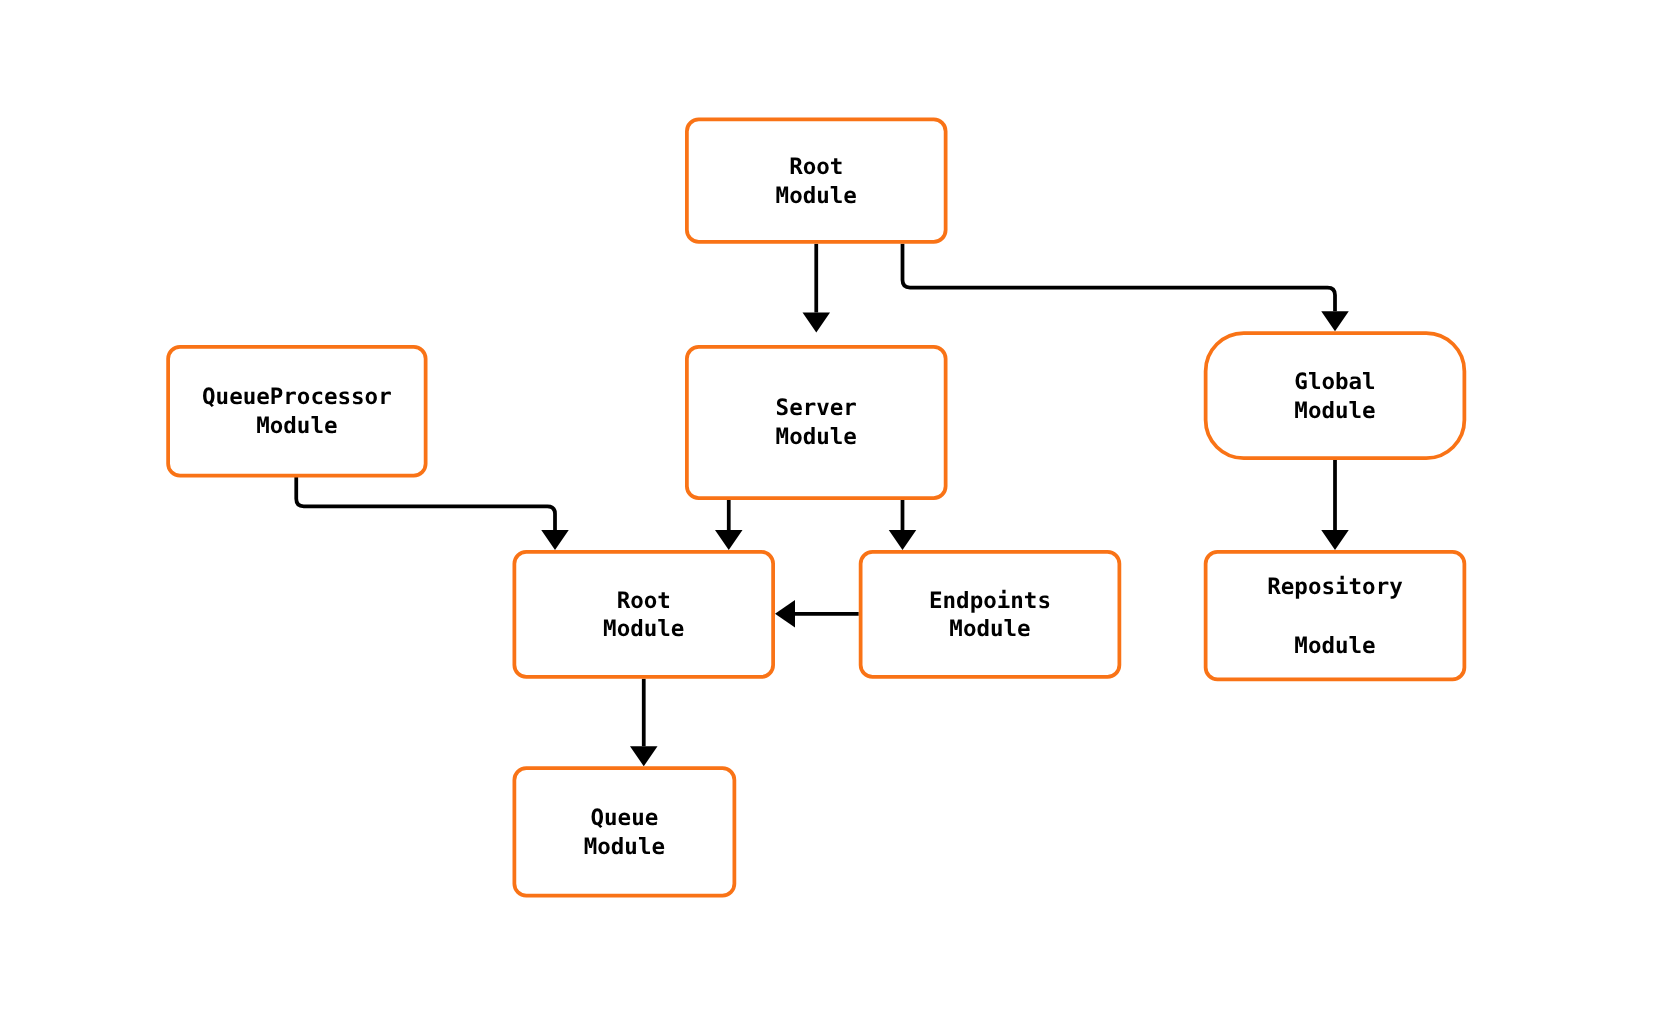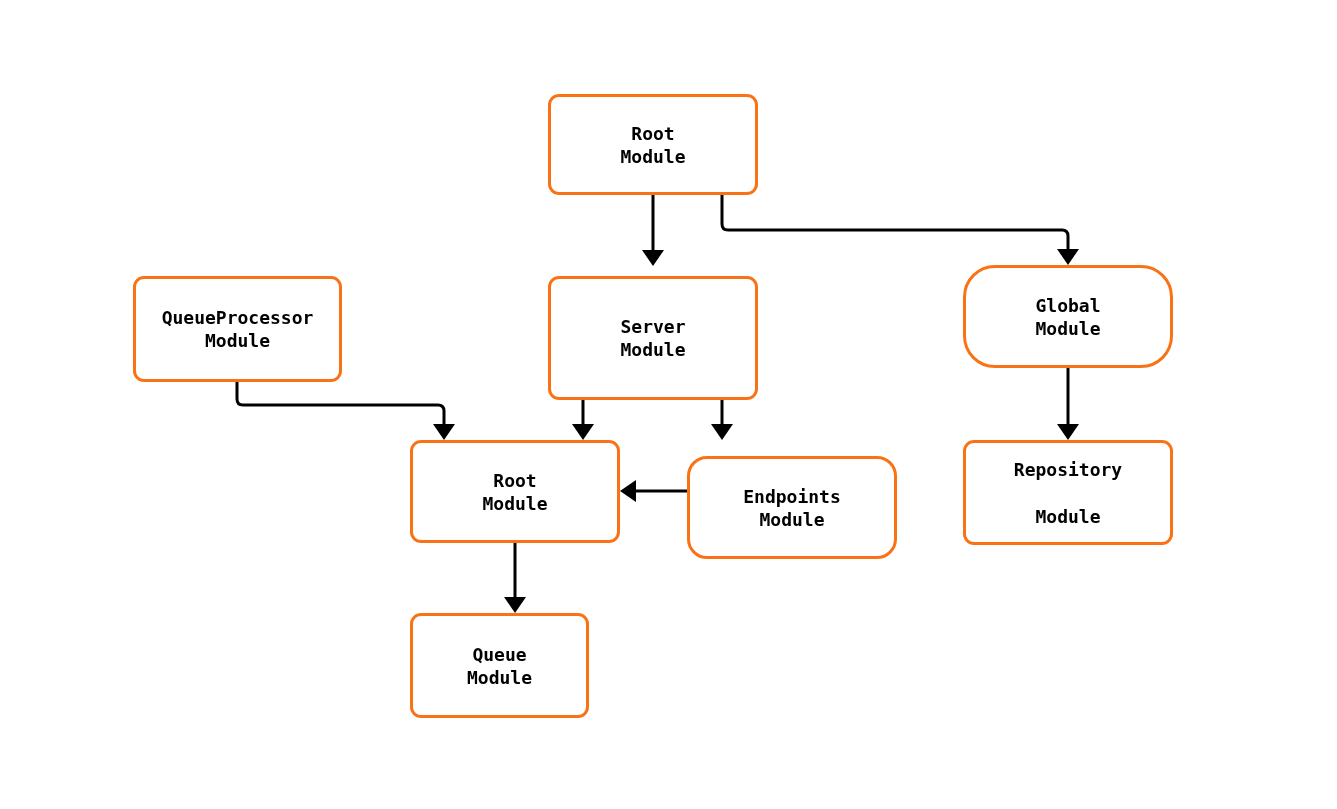--- a/index.html
+++ b/index.html
@@ -119,21 +119,21 @@
   <div class="node" style="left: 963px; top: 265px; width: 210px; height: 103px; border-radius: 32px;">
     <div class="node-label">Global</div>
     <div class="node-label">Module</div>
   </div>
 
   <div class="node" style="left: 410px; top: 440px; width: 210px; height: 103px;">
     <div class="node-label">Root</div>
     <div class="node-label">Module</div>
   </div>
 
-  <div class="node" style="left: 687px; top: 456px; width: 210px; height: 103px; border-radius: 20px;">
+  <div class="node" style="left: 687px; top: 440px; width: 210px; height: 103px;">
     <div class="node-label">Endpoints</div>
     <div class="node-label">Module</div>
   </div>
 
   <div class="node" style="left: 963px; top: 440px; width: 210px; height: 105px; gap: 24px;">
     <div class="node-label">Repository</div>
     <div class="node-label">Module</div>
   </div>
 
   <div class="node" style="left: 410px; top: 613px; width: 179px; height: 105px;">

